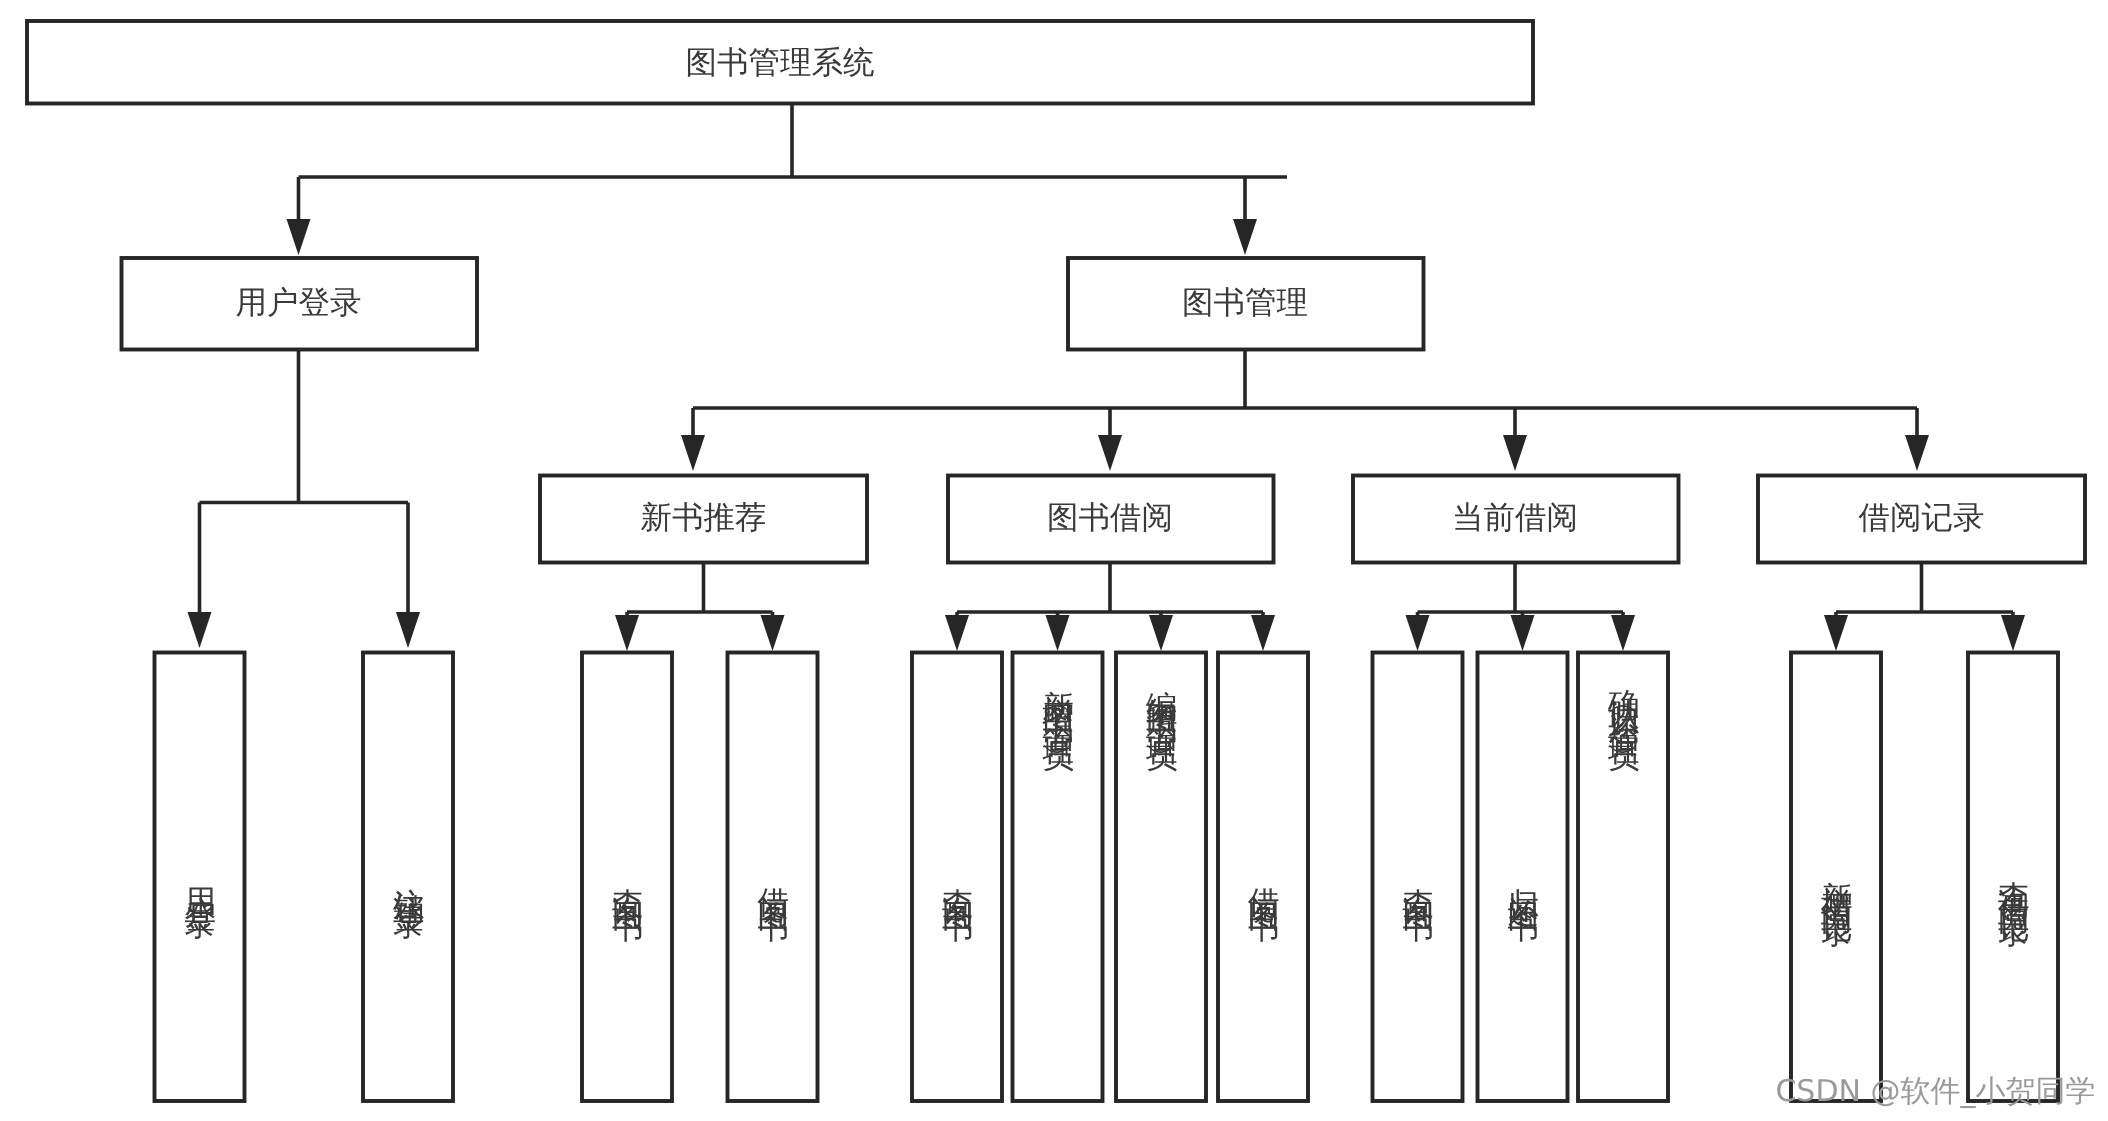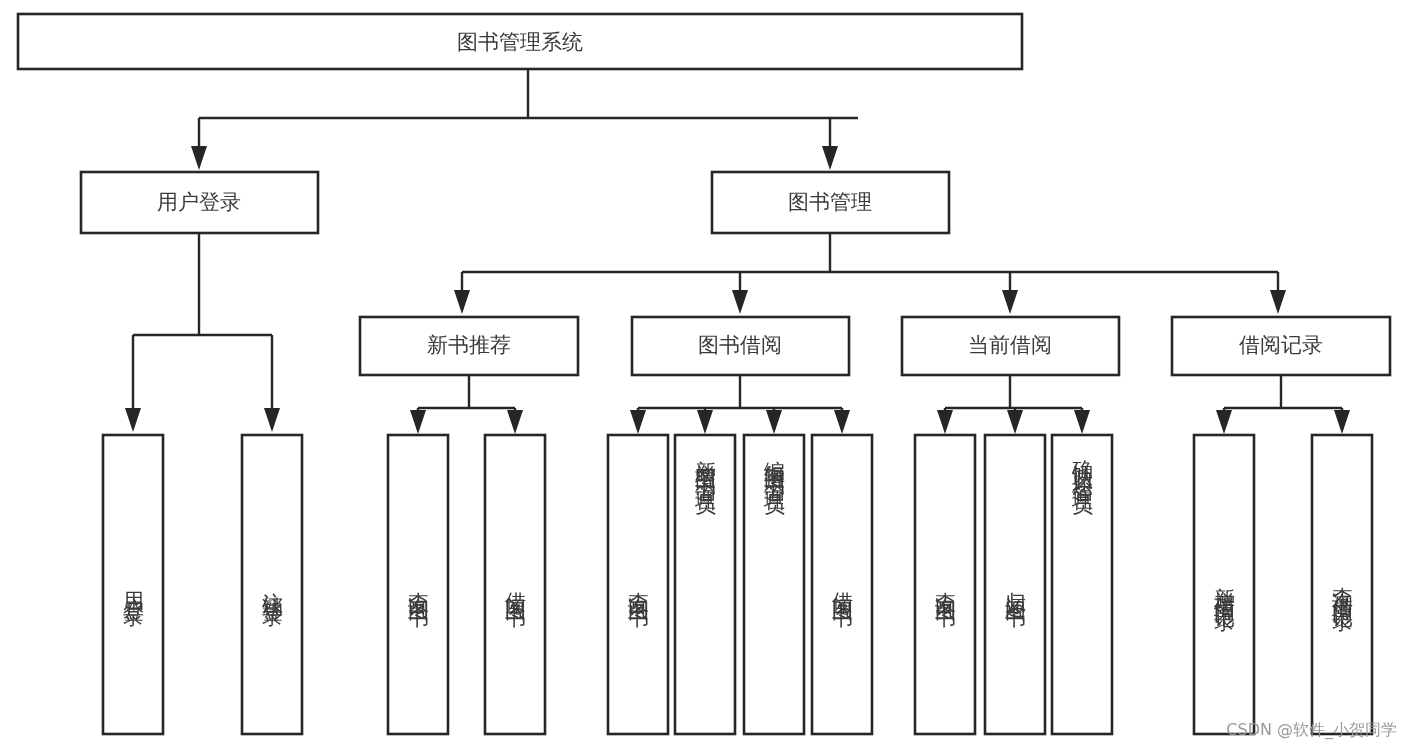--- a/index.html
+++ b/index.html
@@ -62,21 +62,21 @@
     justify-content: center;
     white-space: nowrap;
     pointer-events: none;
     user-select: none;
   }
   #watermark {
     position: absolute;
     right: 8px;
     bottom: 6px;
     font-family: "DejaVu Sans", "Liberation Sans", sans-serif;
-    font-size: 16px;
+    font-size: 20px;
     color: #9a9a9a;
     white-space: nowrap;
   }
 </style>
 </head>
 <body>
 
 <div id="diagram-root">
 
   <svg id="flow-svg" viewBox="0 0 1405 747">

